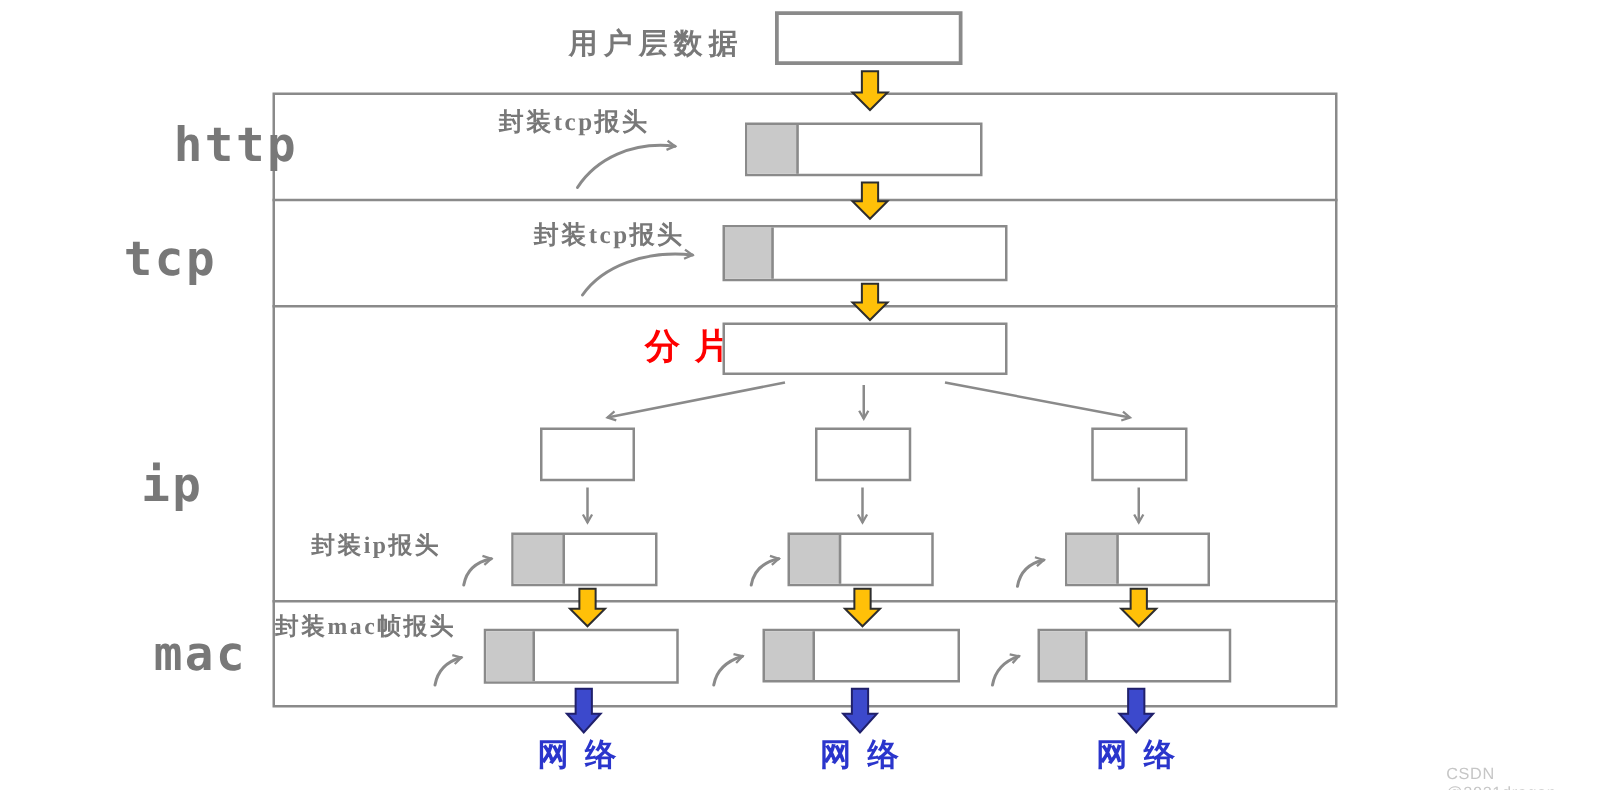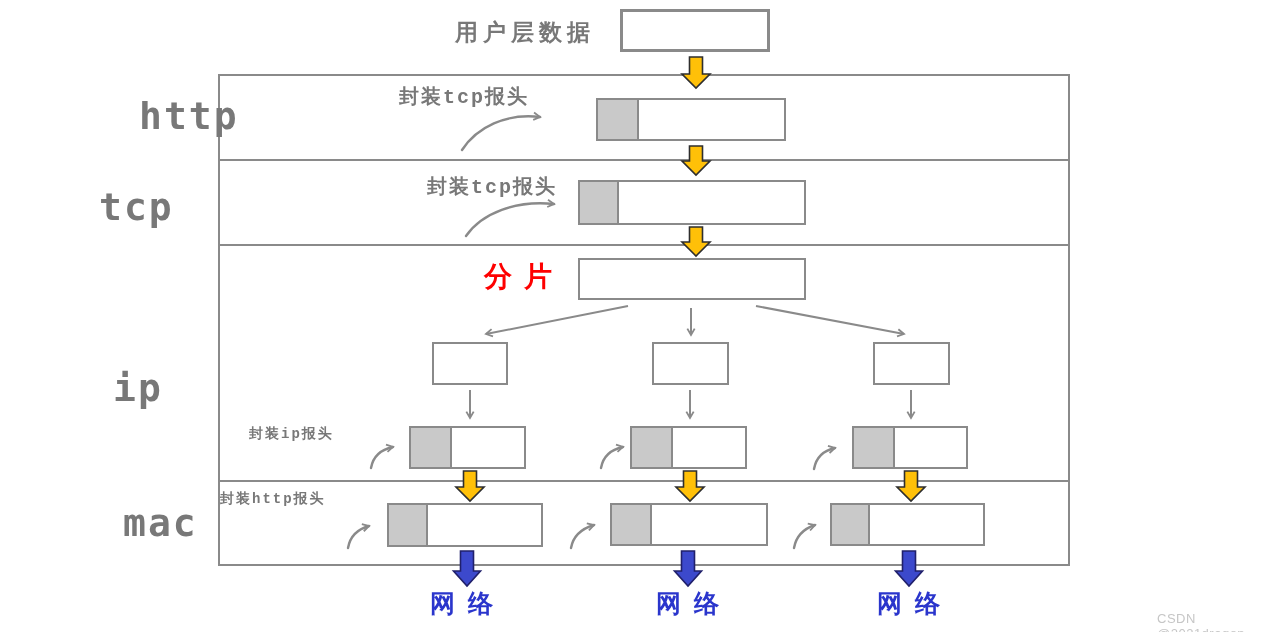--- a/index.html
+++ b/index.html
@@ -27,24 +27,24 @@
     background:var(--header-fill,#c9c9c9);
     border-right:2px solid var(--box-border,#8a8a8a);
   }
   
   .layer-label{
     position:absolute;font-family:"DejaVu Sans Mono", monospace;font-weight:bold;
     font-size:38px;line-height:1;color:var(--label-text,#787878);letter-spacing:2px;
   }
   
   .anno{
-    position:absolute;font-family:Liberation Mono, monospace;font-weight:bold;
+    position:absolute;font-family:Liberation Serif, serif;font-weight:bold;
     color:var(--label-text,#787878);font-size:20px;line-height:1.1;letter-spacing:2px;white-space:nowrap;text-align:right;
   }
-  .anno.small{font-size:14px;}
+  .anno.small{font-size:19px;}
   .top-anno{font-size:23px;letter-spacing:5px;}
   .frag{
     position:absolute;color:var(--fragment-text,#fe0000);font-weight:bold;
     font-size:28px;line-height:1;letter-spacing:12px;font-family:"DejaVu Serif", serif;white-space:nowrap;
   }
   .net{
     position:absolute;top:590px;width:120px;text-align:center;
     color:var(--network-text,#2a35cc);font-weight:bold;font-size:25px;line-height:1.1;
     letter-spacing:13px;font-family:"DejaVu Serif", serif;white-space:nowrap;
   }
@@ -80,39 +80,39 @@
   <div class="anno" style="left:399px;top:87px;">封装tcp报头</div>
   <div class="box" style="left:596px;top:98px;width:190px;height:43px;">
     <div class="hdr" style="width:39px;"></div>
   </div>
 
   <div class="anno" style="left:397px;top:177px;margin-left:30px;">封装tcp报头</div>
   <div class="box" style="left:578px;top:180px;width:228px;height:45px;">
     <div class="hdr" style="width:37px;"></div>
   </div>
 
-  <div class="frag" style="left:484px;top:263px;">分片</div>
+  <div class="frag" style="left:516px;top:263px;">分片</div>
   <div class="box" style="left:578px;top:258px;width:228px;height:42px;"></div>
 
   <div class="box" style="left:432px;top:342px;width:76px;height:43px;"></div>
   <div class="box" style="left:652px;top:342px;width:77px;height:43px;"></div>
   <div class="box" style="left:873px;top:342px;width:77px;height:43px;"></div>
 
   <div class="anno small" style="left:249px;top:427px;">封装ip报头</div>
   <div class="box" style="left:409px;top:426px;width:117px;height:43px;">
     <div class="hdr" style="width:39px;"></div>
   </div>
   <div class="box" style="left:630px;top:426px;width:117px;height:43px;">
     <div class="hdr" style="width:39px;"></div>
   </div>
   <div class="box" style="left:852px;top:426px;width:116px;height:43px;">
     <div class="hdr" style="width:39px;"></div>
   </div>
 
-  <div class="anno small" style="left:220px;top:492px;">封装http报头</div>
+  <div class="anno small" style="left:220px;top:492px;">封装mac帧报头</div>
   <div class="box" style="left:387px;top:503px;width:156px;height:44px;">
     <div class="hdr" style="width:37px;"></div>
   </div>
   <div class="box" style="left:610px;top:503px;width:158px;height:43px;">
     <div class="hdr" style="width:38px;"></div>
   </div>
   <div class="box" style="left:830px;top:503px;width:155px;height:43px;">
     <div class="hdr" style="width:36px;"></div>
   </div>
 

